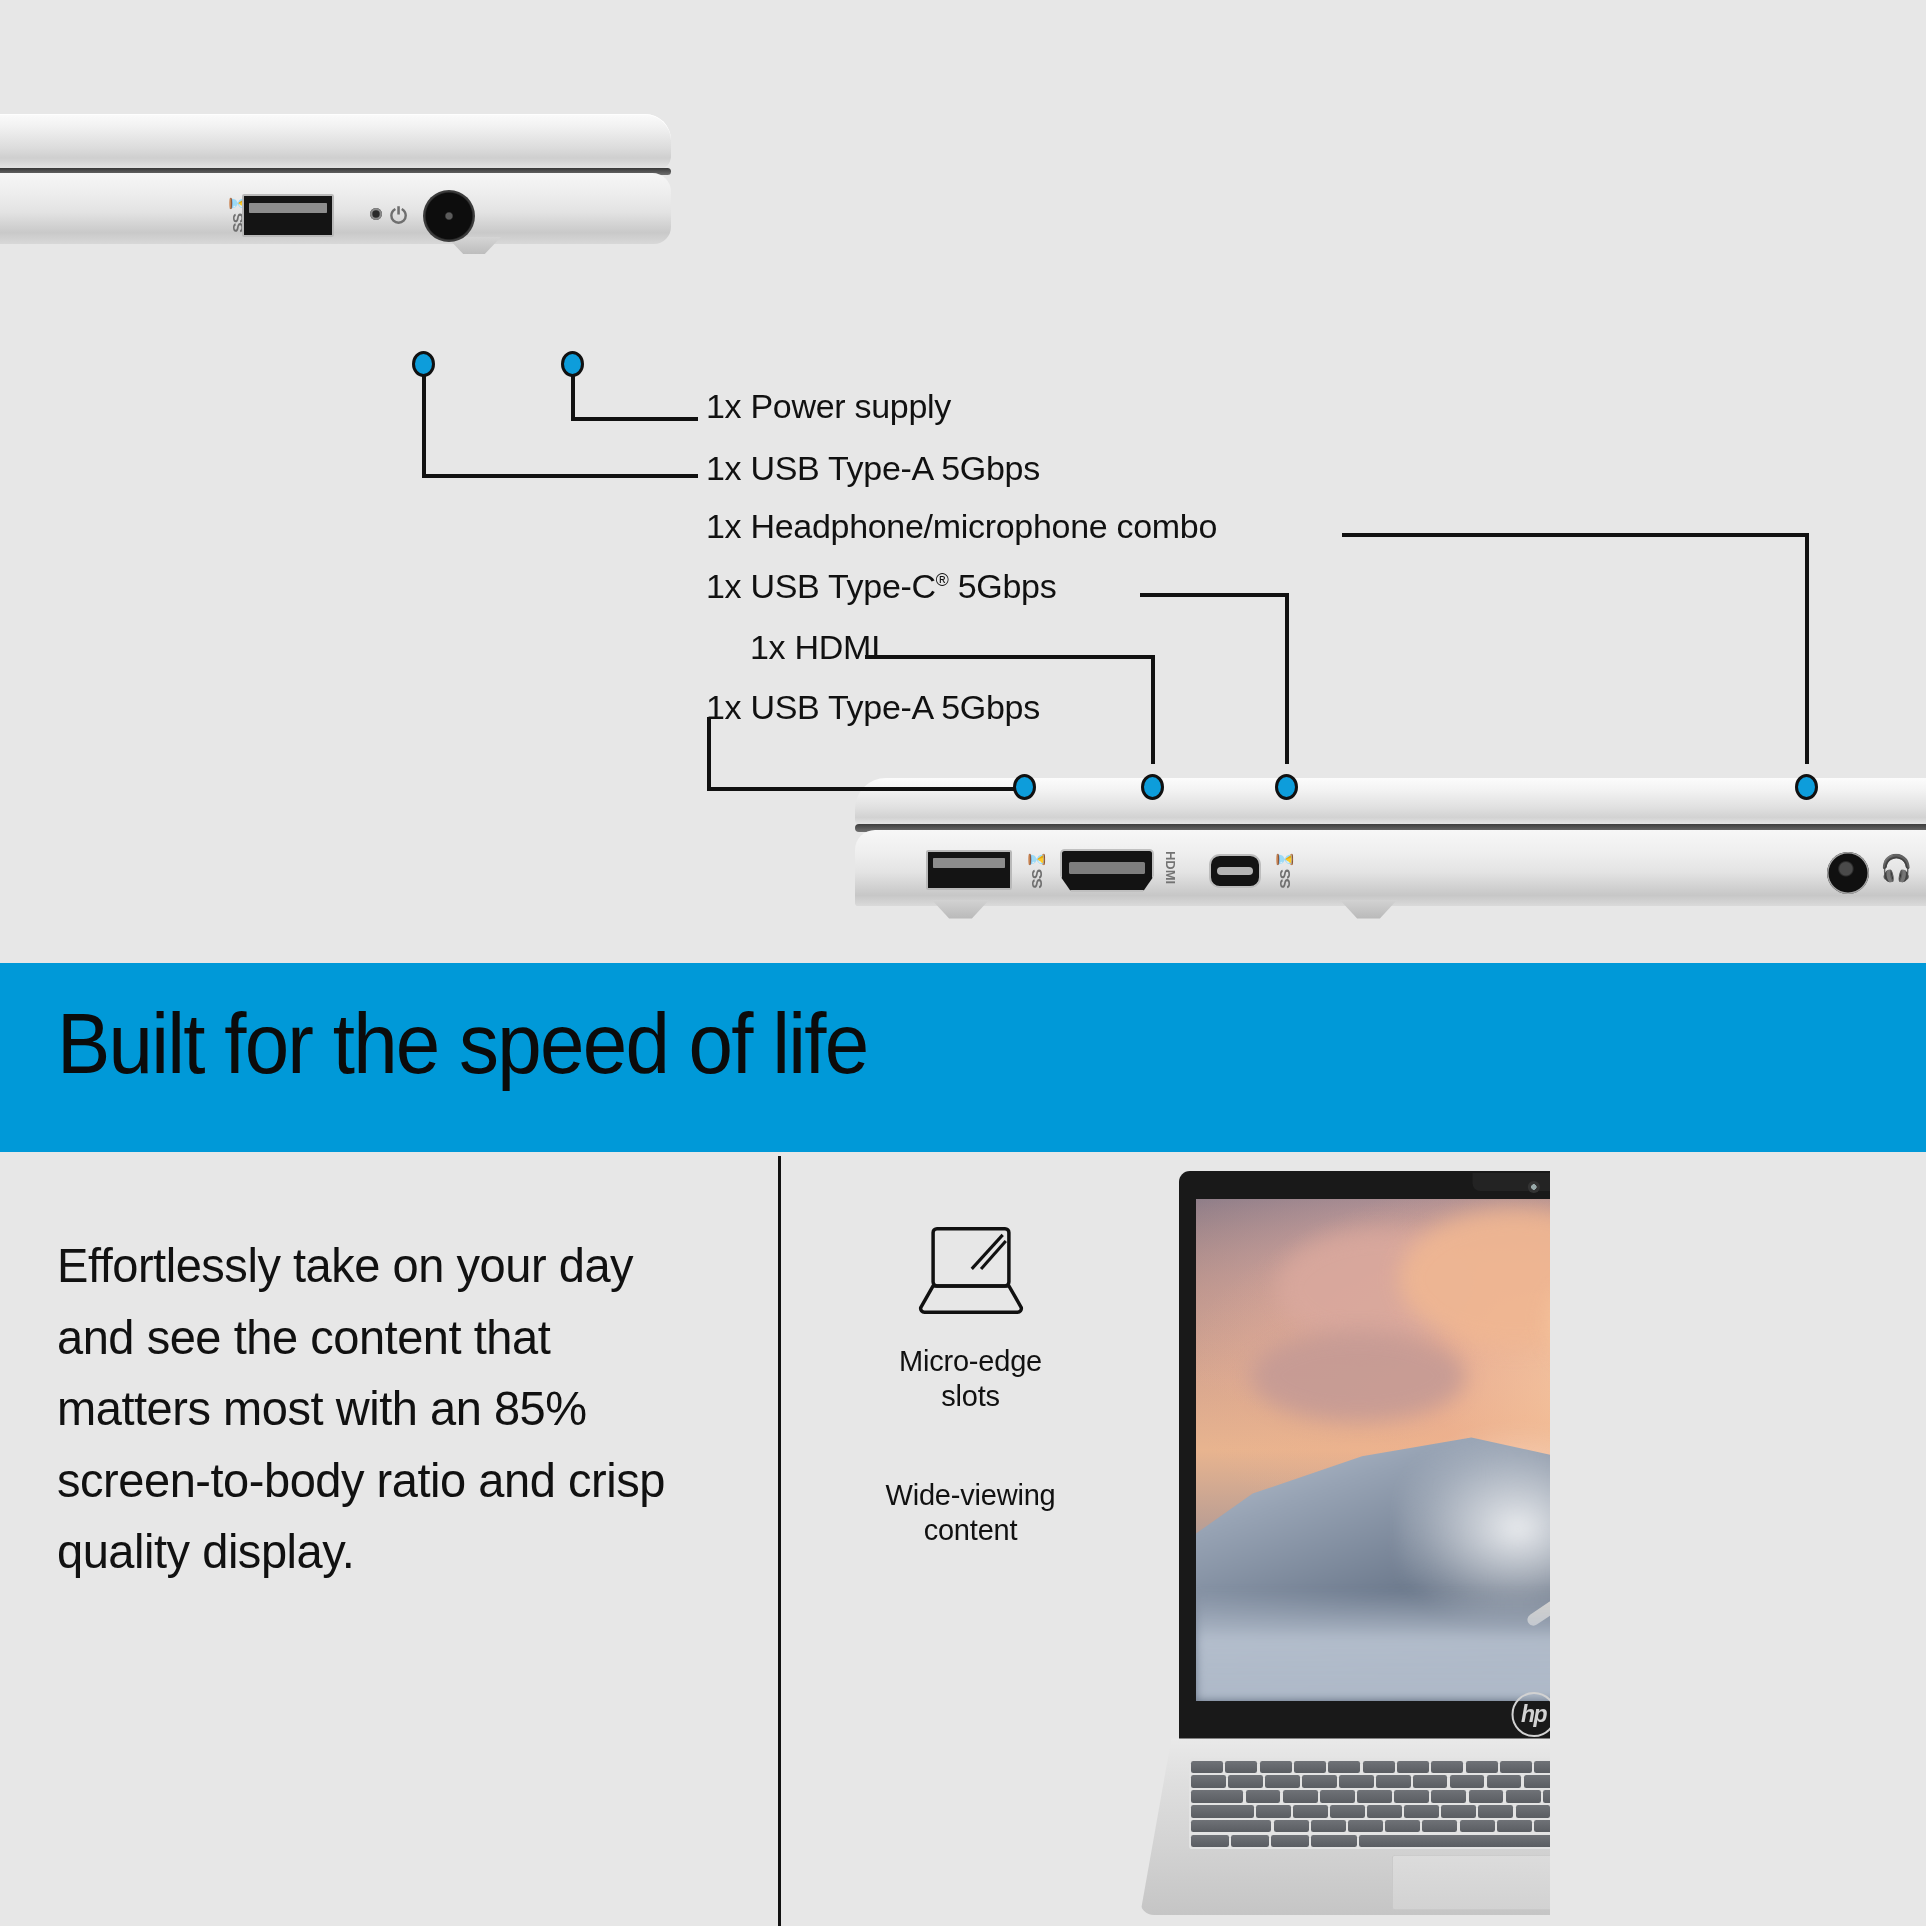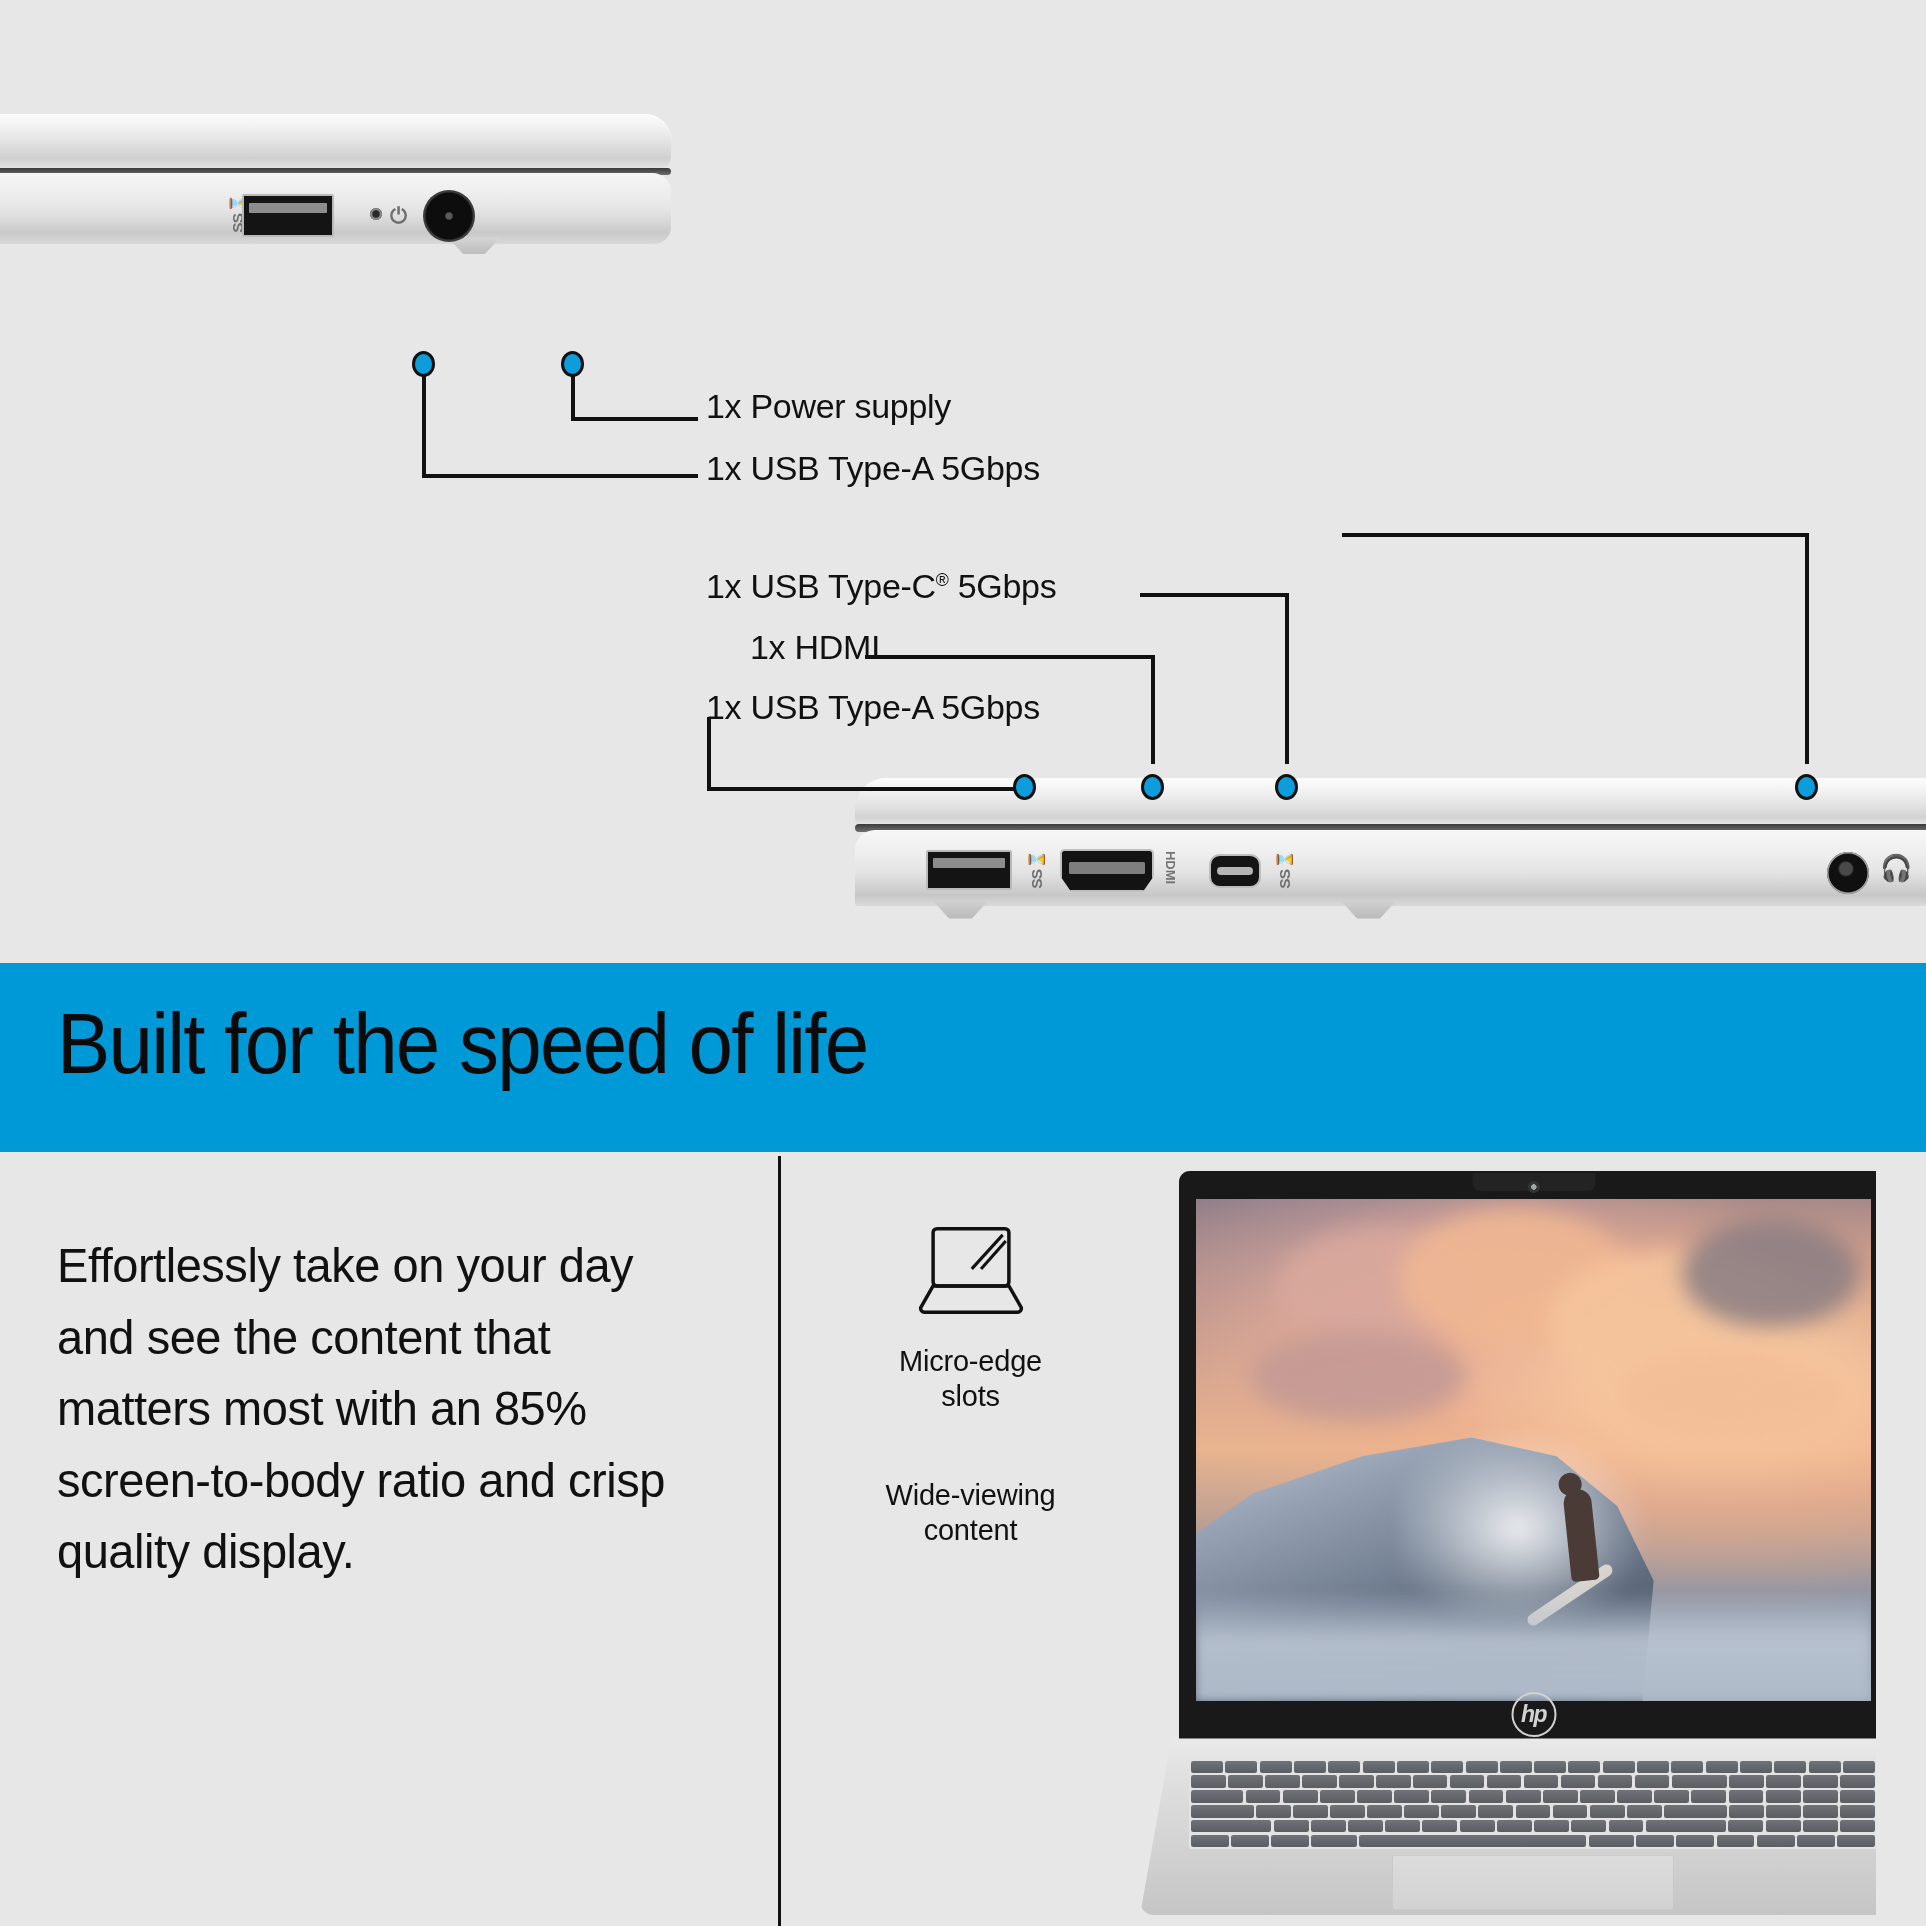--- a/index.html
+++ b/index.html
@@ -146,21 +146,21 @@
     background:#0099d8;
   }
   #banner-title {
     position:absolute; left:57px; top:37px;
     font-size:86px; font-weight:400; color:#0b0b0b; letter-spacing:-1.9px;
     line-height:1; transform:scaleX(.93); transform-origin:left center;
   }
 
   
   #features-section {
-    position:absolute; left:0; top:1156px; width:1876px; height:771px;
+    position:absolute; left:0; top:1156px; width:1550px; height:771px;
     background:#e7e7e7; overflow:hidden;
   }
   #vdivider {
     position:absolute; left:778px; top:0px; width:3.1px; height:771px;
     background:#111;
   }
   #feature-copy {
     position:absolute; left:57px; top:74px; width:678px;
     font-size:49px; line-height:1.46; color:#111; letter-spacing:-0.5px;
     transform:scaleX(.96); transform-origin:left top;
@@ -283,20 +283,21 @@
 
   <div class="lead v" style="left:571px; top:374px; height:46px;"></div>
   <div class="lead h" style="left:571px; top:417px; width:127px;"></div>
 
   <div class="lead v" style="left:422px; top:374px; height:103px;"></div>
   <div class="lead h" style="left:422px; top:474px; width:276px;"></div>
 
   <div class="callout-label" style="left:706px; top:389px;">1x Power supply</div>
   <div class="callout-label" style="left:706px; top:451px;">1x USB Type-A 5Gbps</div>
 
+  <div class="callout-label" style="left:706px; top:509px;">1x Headphone/microphone combo</div>
   <div class="callout-label" style="left:706px; top:569px;">
     <span>1x USB Type-C</span><sup>®</sup><span> 5Gbps</span>
   </div>
   <div class="callout-label" style="left:706px; top:630px;margin-left:44px;">1x HDMI</div>
   <div class="callout-label" style="left:706px; top:690px;">1x USB Type-A 5Gbps</div>
 
   <div class="lead h" style="left:1342px; top:533px; width:465px;"></div>
   <div class="lead v" style="left:1805px; top:533px; height:231px;"></div>
 
   <div class="lead h" style="left:1140px; top:593px; width:149px;"></div>

